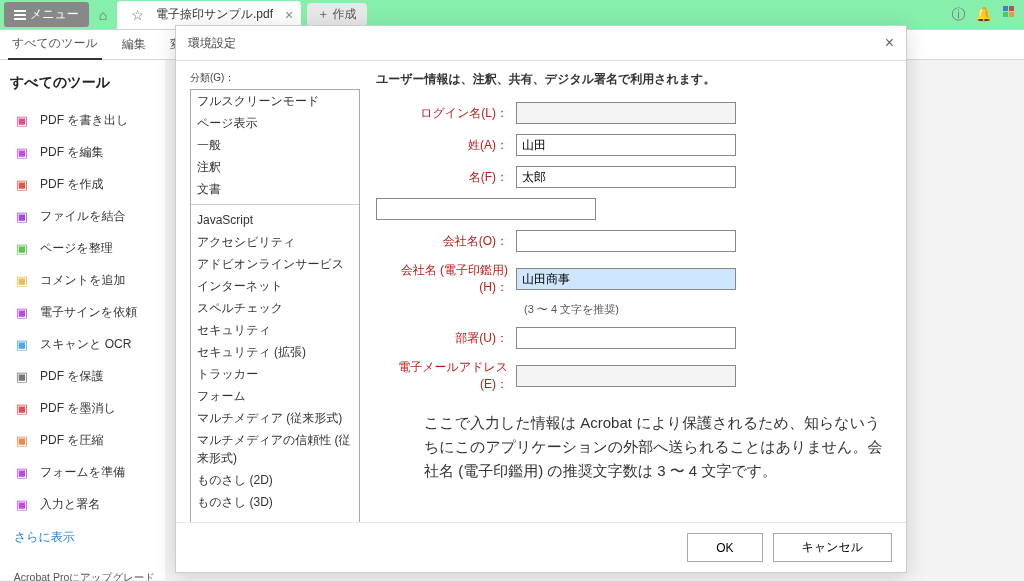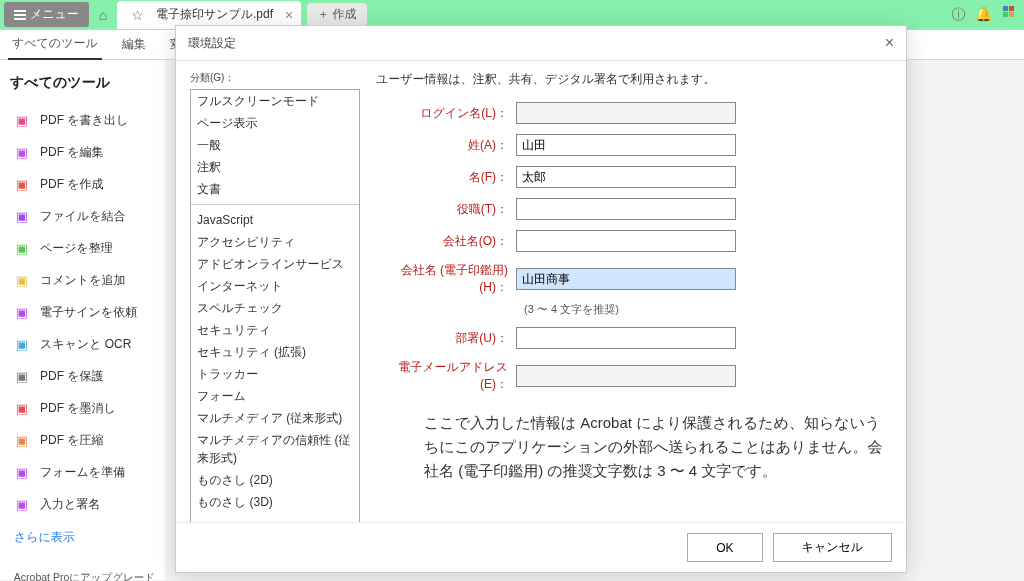--- a/index.html
+++ b/index.html
@@ -35,21 +35,21 @@
 .dialog-close { margin-left: auto; font-size: 16px; color: #666; cursor: pointer; }
 .dialog-body { flex: 1; display: flex; padding: 10px 14px; overflow: hidden; }
 .cat-col { width: 170px; }
 .cat-label { font-size: 10px; color: #444; margin-bottom: 4px; }
 .cat-list { border: 1px solid #aaa; height: 440px; overflow-y: auto; background: #fff; font-size: 12px; }
 .cat-item { padding: 2px 6px; line-height: 1.5; cursor: default; }
 .cat-divider { border-top: 1px solid #ccc; margin: 4px 0; }
 
 .form-col { flex: 1; padding-left: 16px; }
 .form-head { font-size: 12px; color: #333; margin-bottom: 8px; }
-.form-desc { font-size: 12px; color: #333; margin-bottom: 14px; }
+.form-desc { font-size: 12px; color: #333; margin-bottom: 14px; font-weight: bold; }
 .form-row { display: flex; align-items: center; margin-bottom: 10px; }
 .form-label { width: 140px; text-align: right; font-size: 12px; color: #b91c1c; padding-right: 8px; }
 .form-input { width: 220px; padding: 3px 5px; border: 1px solid #888; font-size: 12px; background: #fff; }
 .form-input.readonly { background: #f4f4f4; color: #aaa; }
 .form-input.highlight { background: #cfe6ff; }
 .form-hint { font-size: 11px; color: #555; margin-left: 148px; margin-top: -4px; margin-bottom: 10px; }
 .form-note { font-size: 15px; color: #333; line-height: 1.6; margin-top: 18px; margin-left: 48px; }
 
 .dialog-footer { padding: 10px 14px; display: flex; justify-content: flex-end; gap: 10px; border-top: 1px solid #e8e8e8; }
 .dlg-btn { padding: 5px 28px; border: 1px solid #aaa; background: #fff; font-size: 12px; cursor: pointer; }
@@ -196,21 +196,20 @@
         </div>
       <div class="form-row">
           <div class="form-label">姓(A)：</div>
           <input class="form-input" value="山田" style="">
         </div>
       <div class="form-row">
           <div class="form-label">名(F)：</div>
           <input class="form-input" value="太郎" style="">
         </div>
       <div class="form-row">
-          <div class="form-label">役職(T)：</div>
           <input class="form-input" value="" style="">
         </div>
       <div class="form-row">
           <div class="form-label">会社名(O)：</div>
           <input class="form-input" value="" style="">
         </div>
       <div class="form-row">
           <div class="form-label">会社名 (電子印鑑用)(H)：</div>
           <input class="form-input highlight" value="山田商事" style="">
         </div>

